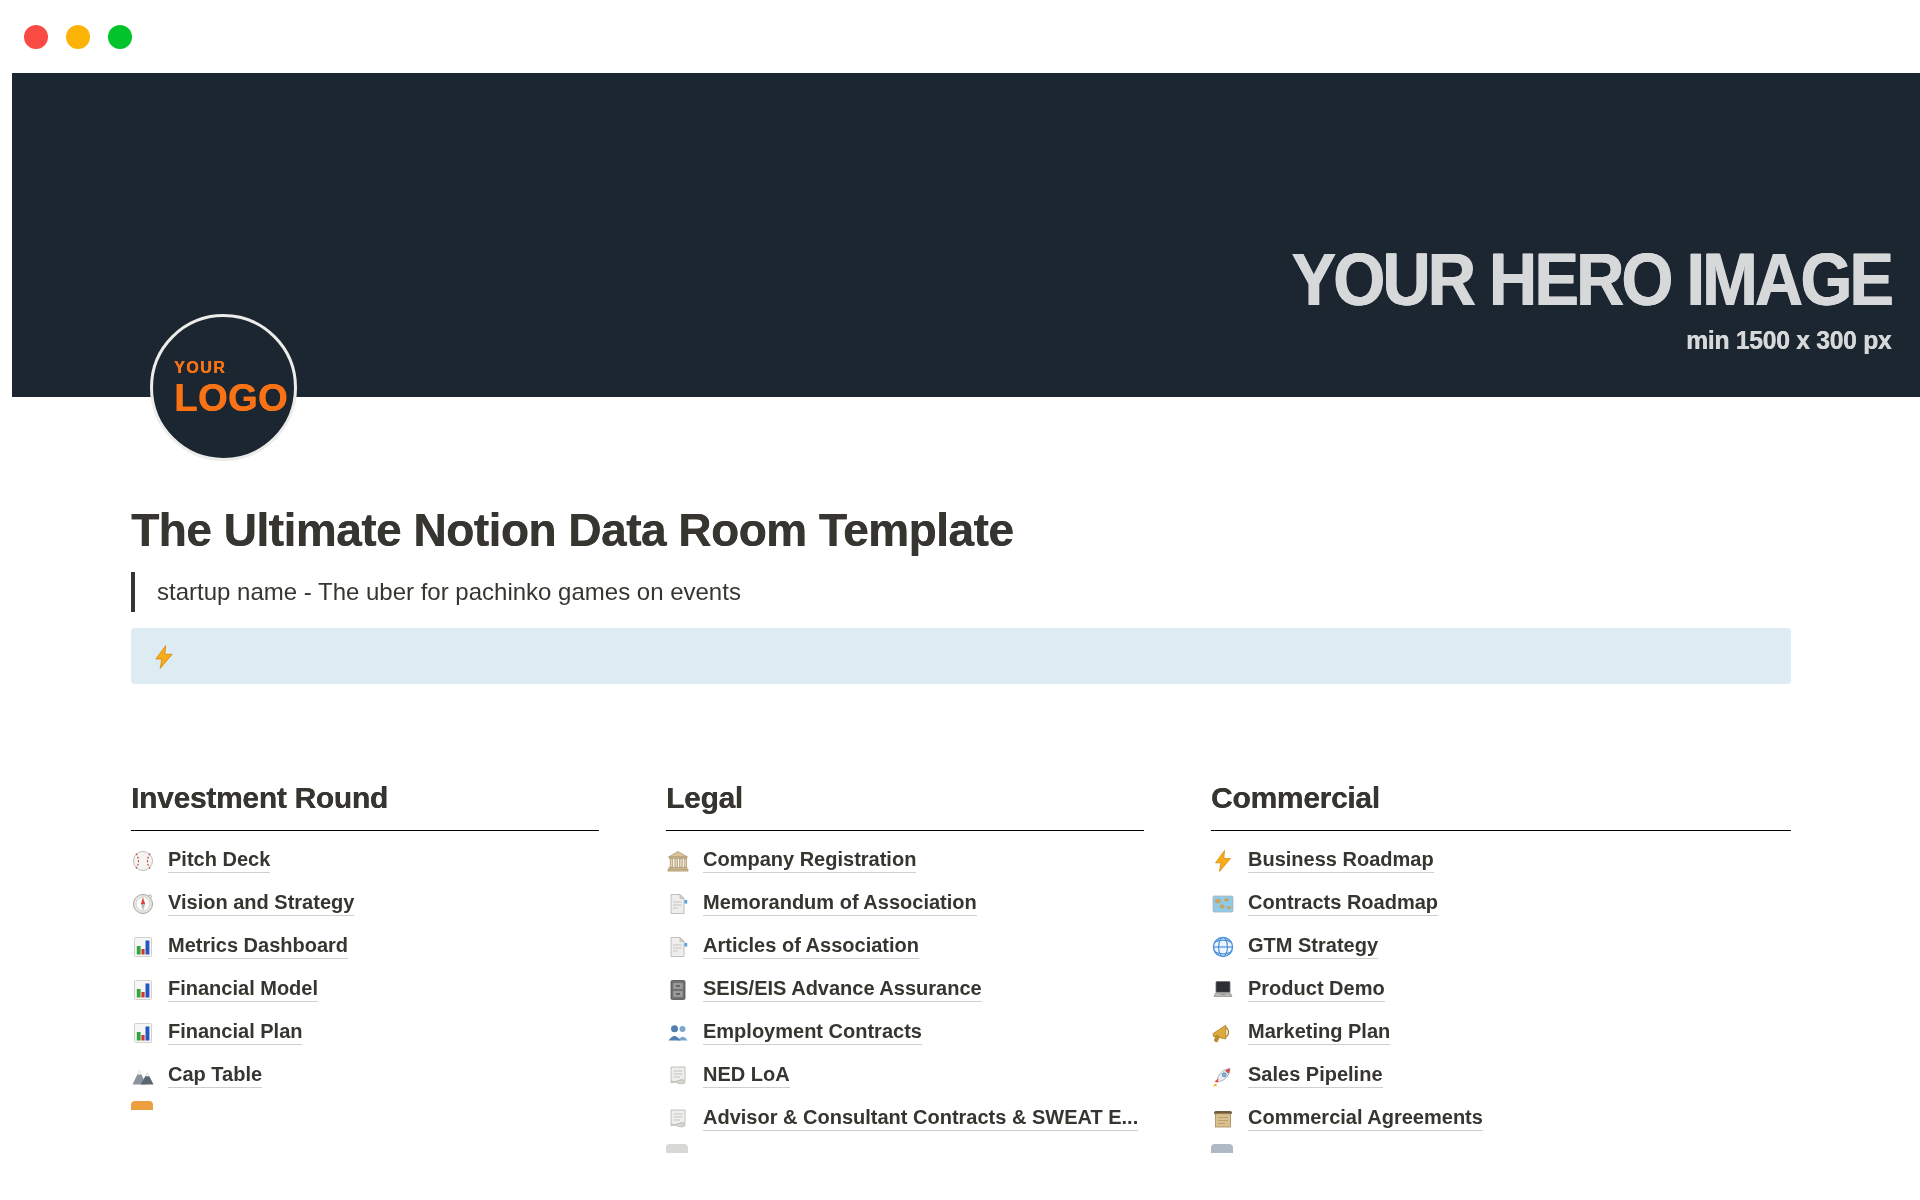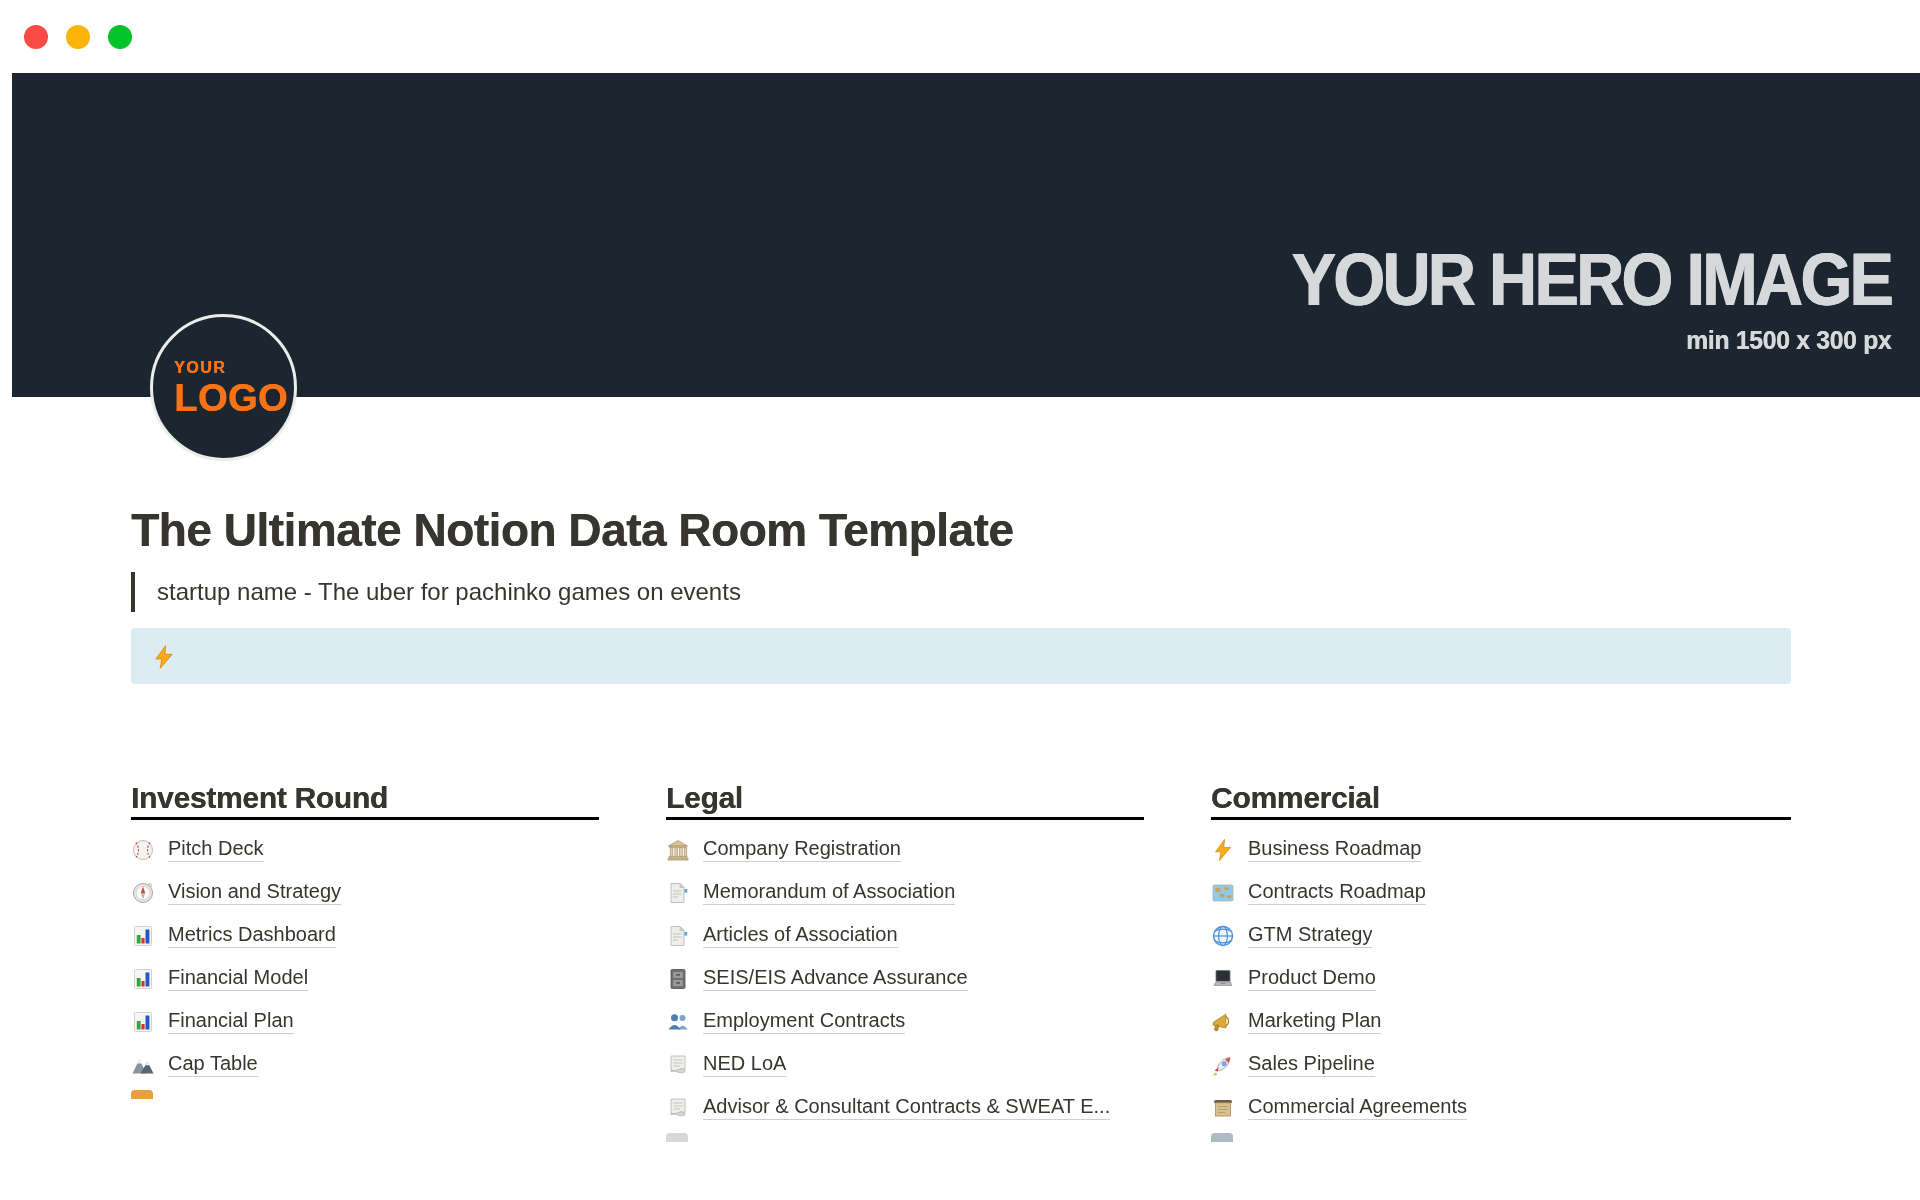--- a/index.html
+++ b/index.html
@@ -38,27 +38,27 @@
   .quote-text { font-size:24px; line-height:40px; color:#37352f; }
   .callout { margin-top:16px; width:100%; background:#ddebf2; border-radius:4px;
     padding:14px 20px; display:flex; align-items:flex-start; gap:17px; }
   .callout-icon { flex:none; margin-top:2px; display:flex; }
   .callout-icon svg { width:26px; height:26px; }
   .callout-text { font-size:20px; line-height:30px; color:#37352f; }
   
   .columns { display:flex; justify-content:space-between; margin-top:95px; }
   .col:nth-child(1){ width:468px; } .col:nth-child(2){ width:478px; } .col:nth-child(3){ width:580px; }
   .col-heading { margin:0; font-size:30px; line-height:38px; font-weight:bold; color:#37352f;
-    border-bottom:3px solid #000000; letter-spacing:-0.3px;
+    padding-bottom:13px; border-bottom:1px solid #000000; letter-spacing:-0.3px;
     text-shadow:0.3px 0 0 currentColor; }
   .col-items { margin-top:8px; }
   .doc-item { display:flex; align-items:center; height:43px; gap:13px; text-decoration:none; cursor:pointer; }
   .doc-icon { width:24px; height:24px; flex:none; display:flex; }
   .doc-icon svg { width:24px; height:24px; }
-  .doc-label { font-size:20px; font-weight:400; color:#37352f; white-space:nowrap; overflow:hidden;
+  .doc-label { font-size:20px; font-weight:700; color:#37352f; white-space:nowrap; overflow:hidden;
     border-bottom:1.5px solid rgba(55,53,47,0.24); padding-bottom:1px; }
   .partial-icon { width:22px; height:9px; margin-top:4px; border-radius:4px 4px 0 0; }
 </style>
 </head>
 <body>
 
 <div class="screen">
 
   <div class="titlebar">
     <span class="tl" id="tl-0" style="background: rgb(249, 74, 67);"></span>

